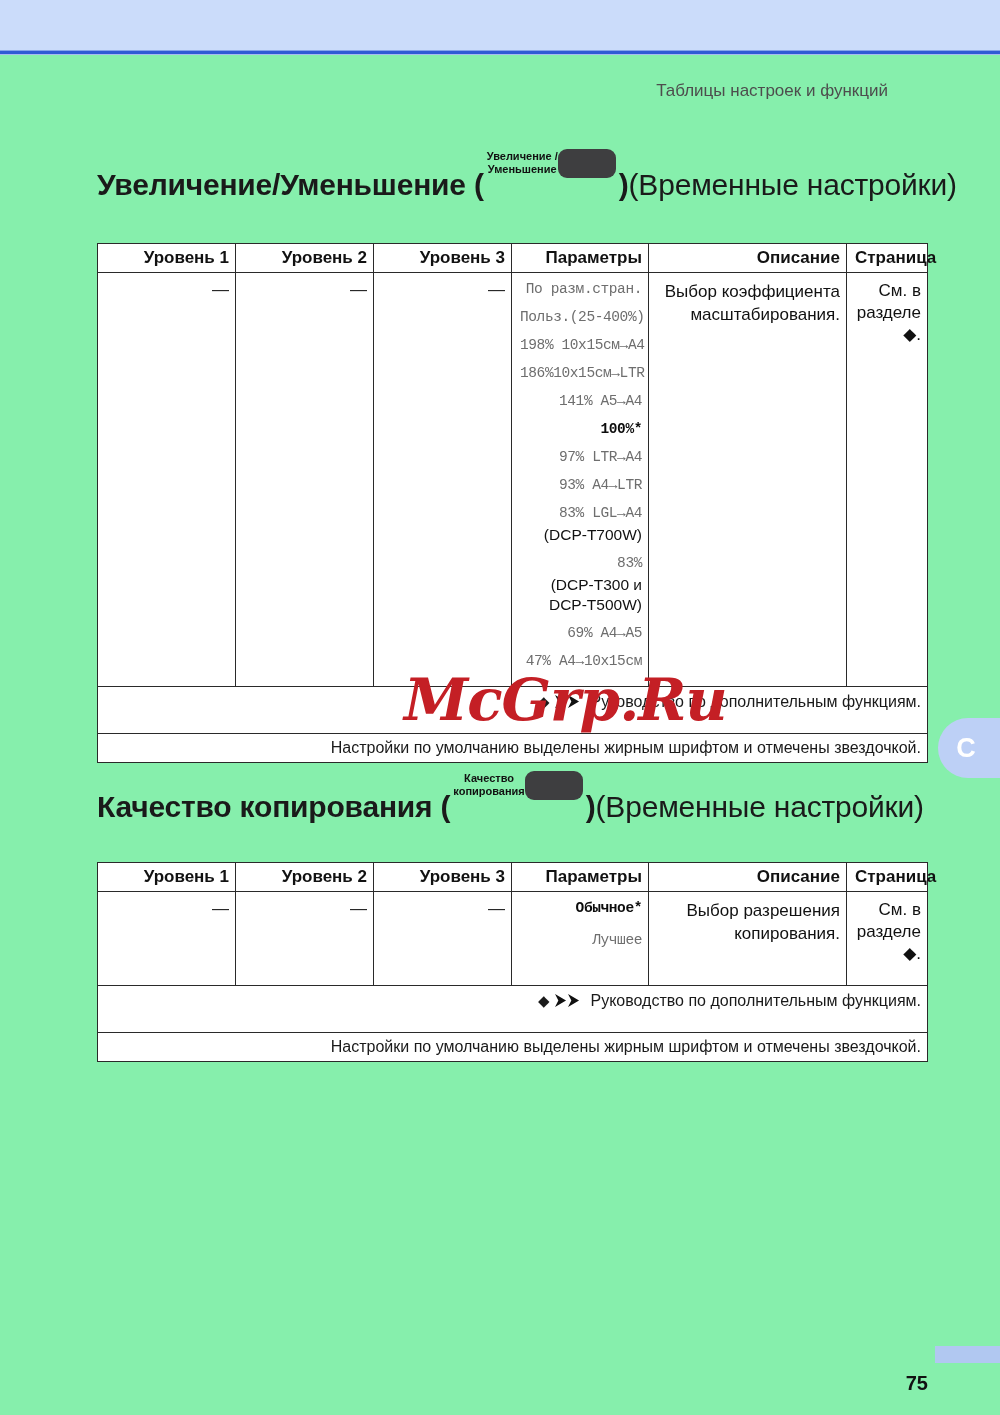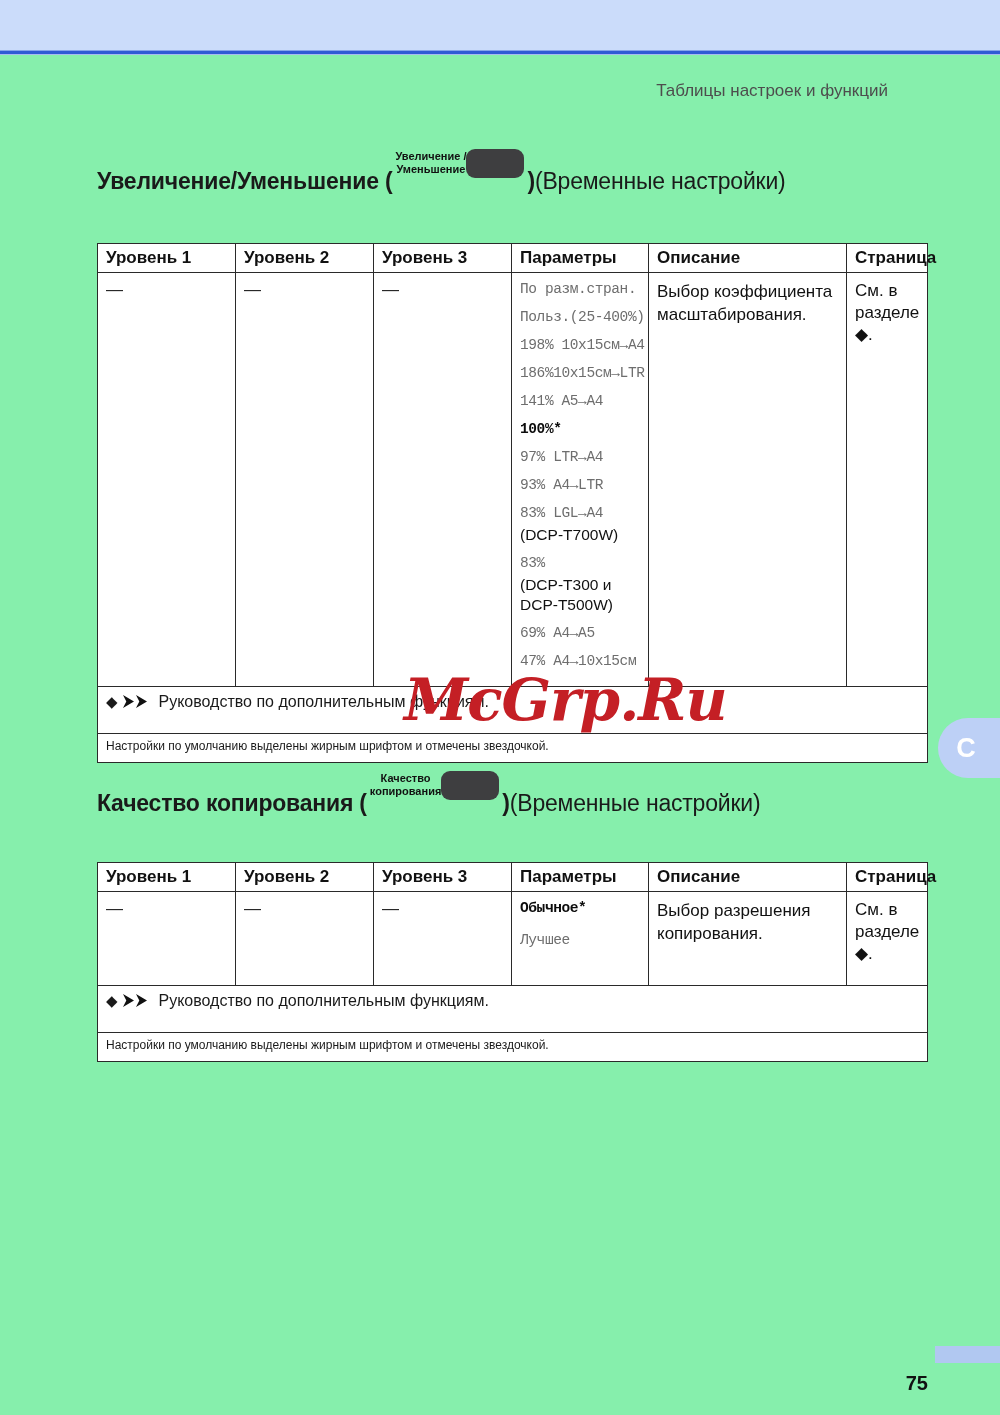--- a/index.html
+++ b/index.html
@@ -8,47 +8,47 @@
 
   
   .topbar{position:absolute;left:0;top:0;width:1000px;height:50px;background:#cbdcfa;}
   .topstripe{position:absolute;left:0;top:50px;width:1000px;height:5px;
              background:linear-gradient(#86a5ea 0 20%,#2f5bd4 20% 80%,#a8bcf0 80% 100%);}
 
   .pg-header{position:absolute;top:81px;right:112px;font-size:17px;color:#4d4d4d;}
 
   
   .heading{position:absolute;left:97px;display:flex;align-items:flex-start;white-space:nowrap;}
-  .heading .htext{font-size:23px;font-weight:bold;margin-top:21px;letter-spacing:-0.2px;}
+  .heading .htext{font-size:30px;font-weight:bold;margin-top:21px;letter-spacing:-0.2px;}
   .heading .hreg{font-weight:normal;}
   .keycap{display:flex;align-items:center;margin:0 3px;}
   .keycap .klabel{font-size:11px;font-weight:bold;line-height:13px;text-align:center;color:#111;}
   .keycap .kbtn{width:58px;height:29px;background:#3e3e40;border-radius:9px;margin-top:2px;}
   .h1pos{top:147px;}
   .h2pos{top:769px;}
 
   
   table.settings{position:absolute;left:97px;width:830px;border-collapse:collapse;table-layout:fixed;
                  background:#fff;}
   .t1pos{top:243px;}
   .t2pos{top:862px;}
-  table.settings th, table.settings td{border:1.5px solid #2a2a2a;vertical-align:top;text-align:left;}
+  table.settings th, table.settings td{border:1.5px solid #2a2a2a;vertical-align:top;text-align:right;}
   table.settings th{font-size:17px;font-weight:bold;padding:4px 6px 4px 8px;height:20px;color:#111;}
   table.settings td{padding:7px 6px 6px 8px;font-size:17px;}
   td.lvl{font-size:17px;color:#222;}
   td.params{padding-top:9px;}
   .p{font-family:"Liberation Mono", monospace;font-size:14.5px;letter-spacing:-0.4px;
      color:#6e6e6e;line-height:19px;margin-bottom:9px;white-space:nowrap;}
   .p.def{color:#0c0c0c;font-weight:bold;}
   .model-note{font-family:"Liberation Sans", sans-serif;font-size:15.5px;color:#111;
               line-height:20px;margin:-7px 0 9px 0;white-space:normal;}
   td.desc{font-size:17px;line-height:23px;color:#111;}
   td.pref{font-size:15px;line-height:22px;color:#111;}
   tr.fnrow td{font-size:16px;padding:6px 6px 20px 8px;height:20px;white-space:nowrap;}
-  tr.noterow td{font-size:12px;padding:5px 6px 5px 8px;height:18px;white-space:nowrap;}
+  tr.noterow td{font-size:16px;padding:5px 6px 5px 8px;height:18px;white-space:nowrap;}
   .diam{font-size:15px;}
   .arr{display:inline-block;width:11px;height:13px;background:#111;margin:0 1px;
        clip-path:polygon(0 0,100% 50%,0 100%,30% 50%);transform:translateY(1px);}
   .fn-symbols{margin-right:6px;}
 
   
   .watermark{position:absolute;left:404px;top:666px;z-index:6;
              font-family:"DejaVu Serif", serif;font-style:italic;font-weight:bold;
              font-size:58px;color:#c41f25;letter-spacing:-1px;}
 

